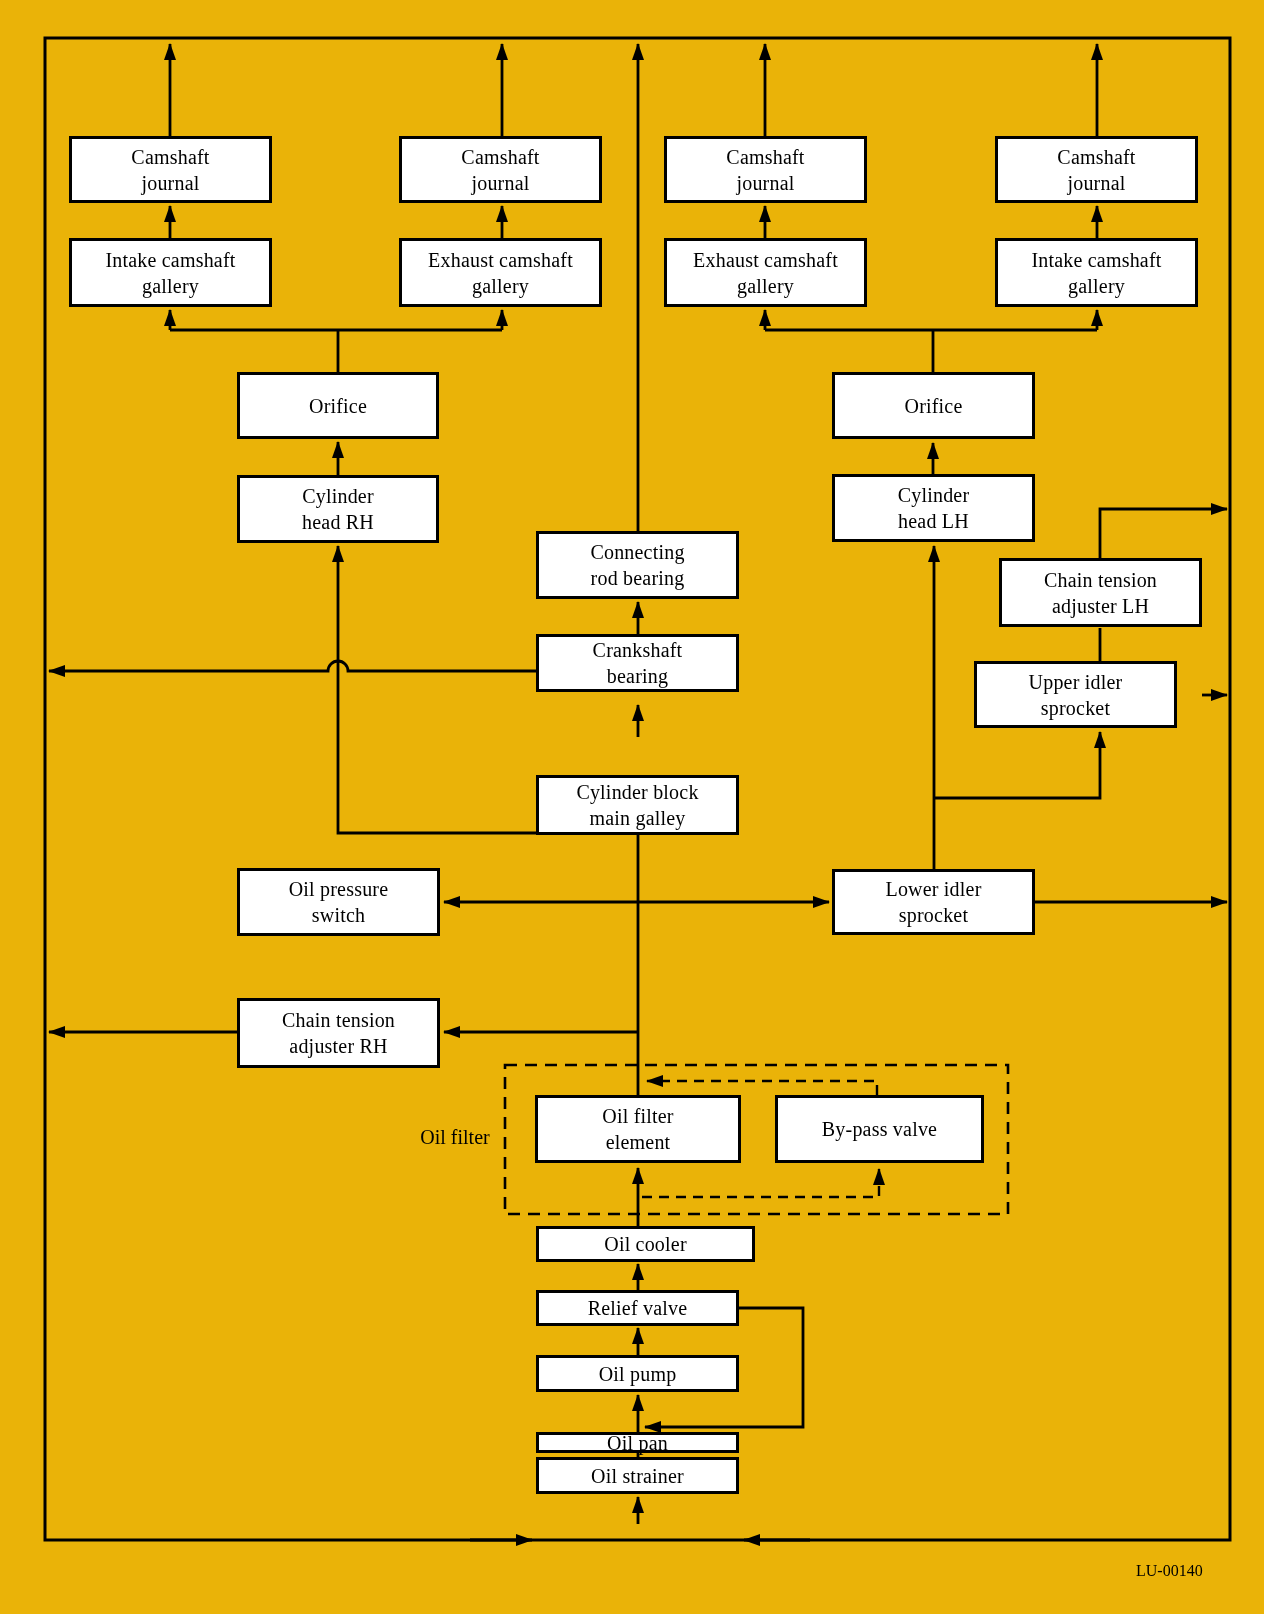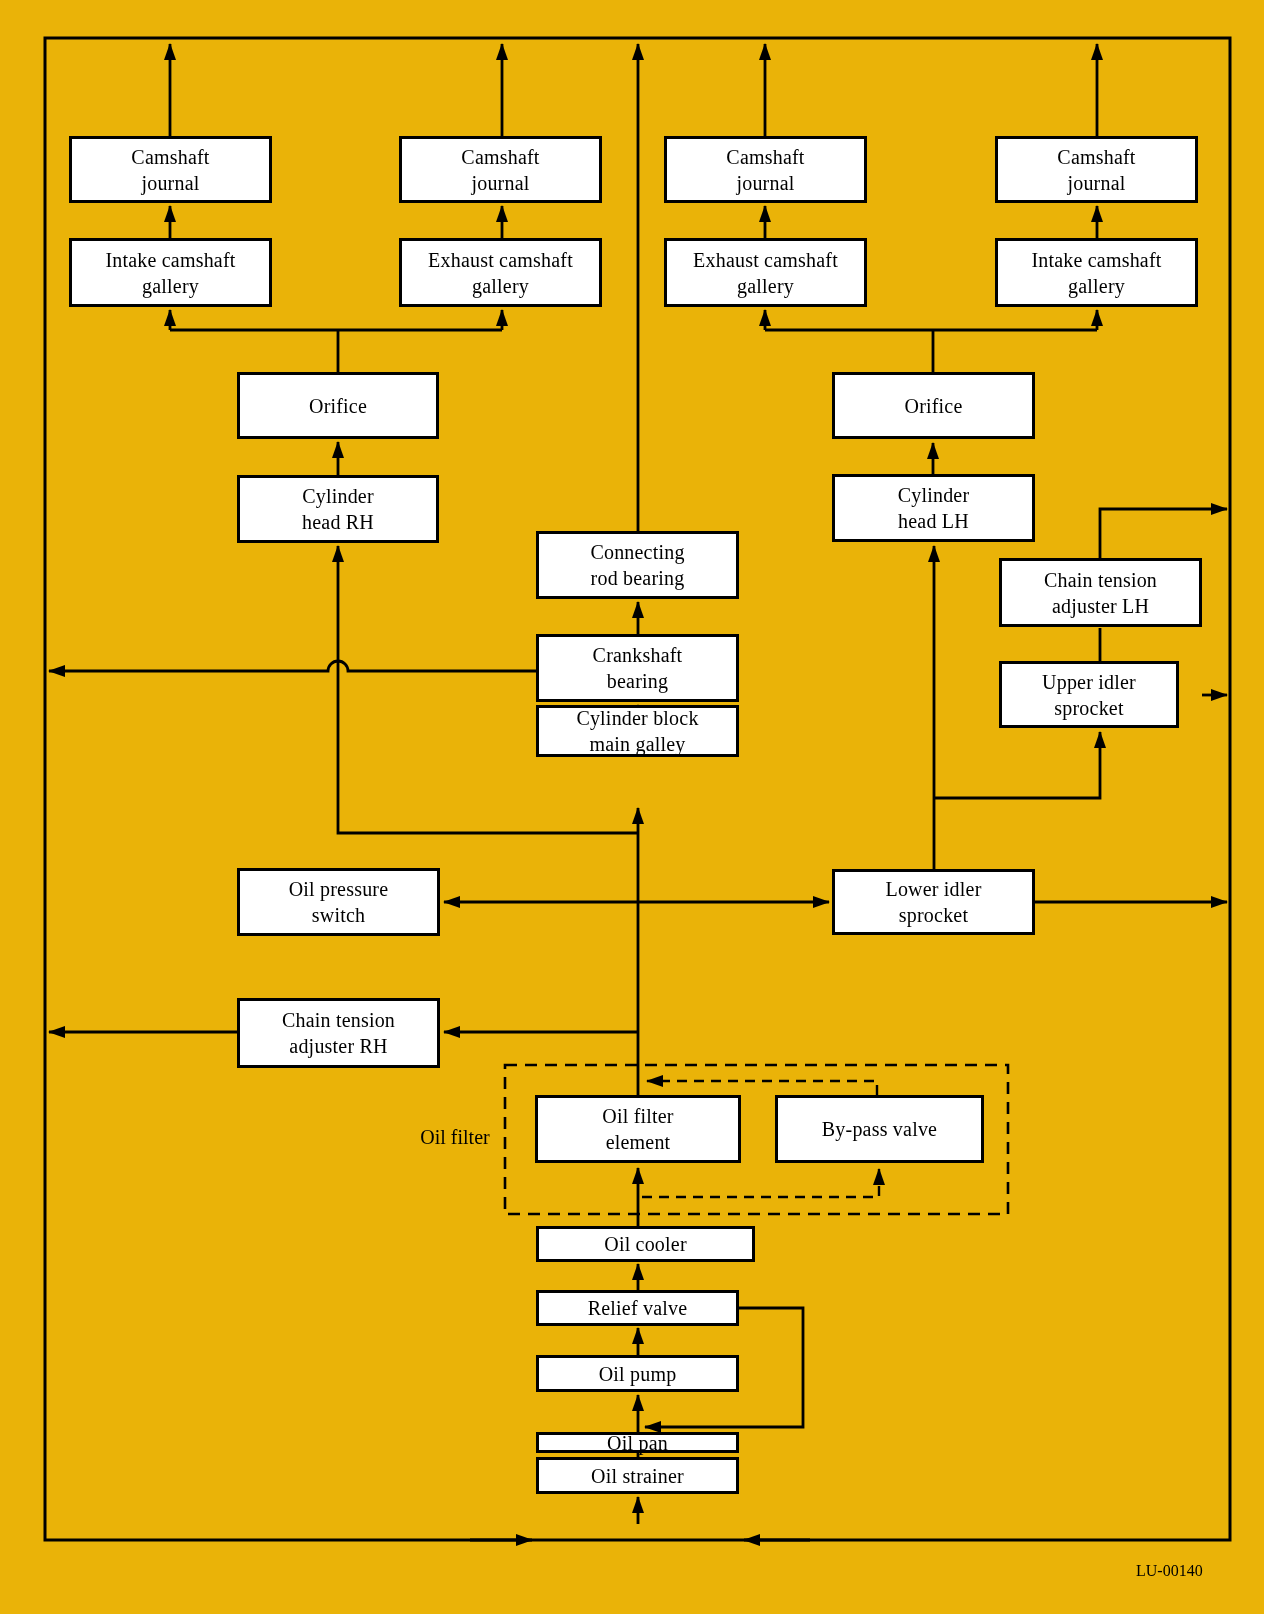--- a/index.html
+++ b/index.html
@@ -116,28 +116,28 @@
 
   <div class="node" style="left:237px;top:372px;width:202px;height:67px">Orifice</div>
   <div class="node" style="left:237px;top:475px;width:202px;height:68px">Cylinder
 head RH</div>
   <div class="node" style="left:832px;top:372px;width:203px;height:67px">Orifice</div>
   <div class="node" style="left:832px;top:474px;width:203px;height:68px">Cylinder
 head LH</div>
 
   <div class="node" style="left:536px;top:531px;width:203px;height:68px">Connecting
 rod bearing</div>
-  <div class="node" style="left:536px;top:634px;width:203px;height:68px">Crankshaft
+  <div class="node" style="left:536px;top:634px;width:203px;height:58px">Crankshaft
 bearing</div>
-  <div class="node" style="left:536px;top:705px;width:203px;height:52px">Cylinder block
+  <div class="node" style="left:536px;top:775px;width:203px;height:60px">Cylinder block
 main galley</div>
 
   <div class="node" style="left:999px;top:558px;width:203px;height:69px">Chain tension
 adjuster LH</div>
-  <div class="node" style="left:999px;top:661px;width:180px;height:67px">Upper idler
+  <div class="node" style="left:974px;top:661px;width:203px;height:67px">Upper idler
 sprocket</div>
   <div class="node" style="left:832px;top:869px;width:203px;height:66px">Lower idler
 sprocket</div>
   <div class="node" style="left:237px;top:868px;width:203px;height:68px">Oil pressure
 switch</div>
   <div class="node" style="left:237px;top:998px;width:203px;height:70px">Chain tension
 adjuster RH</div>
 
   <div class="node" style="left:535px;top:1095px;width:206px;height:68px">Oil filter
 element</div>

